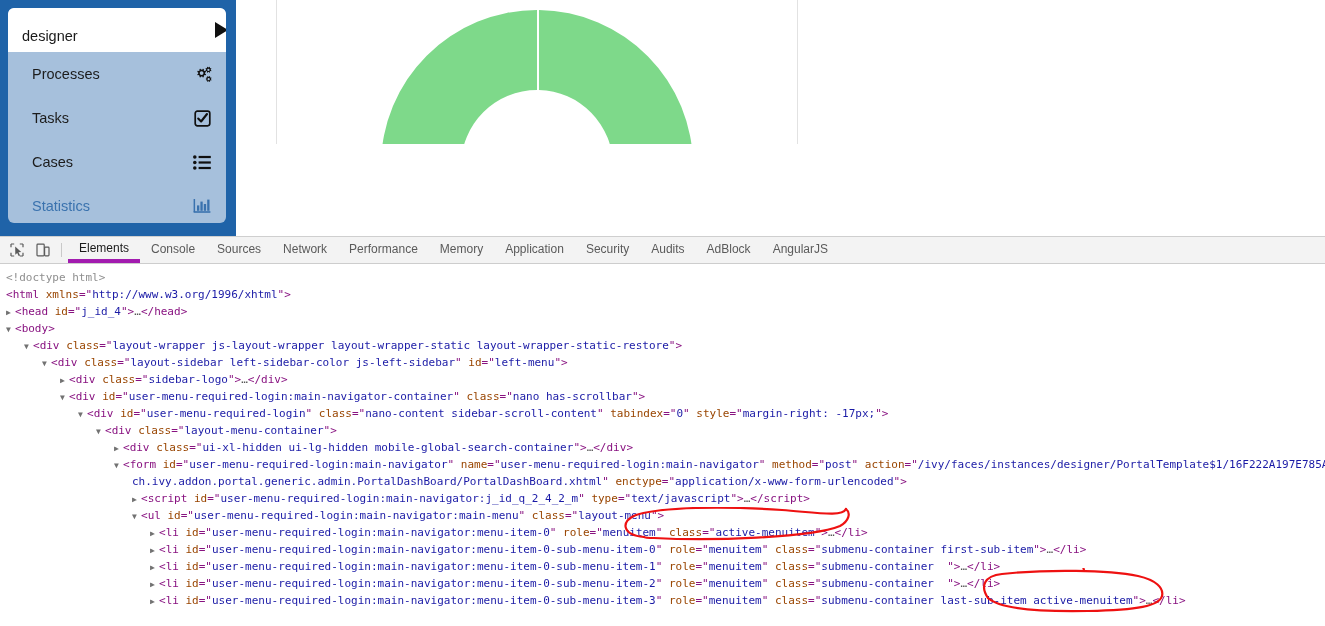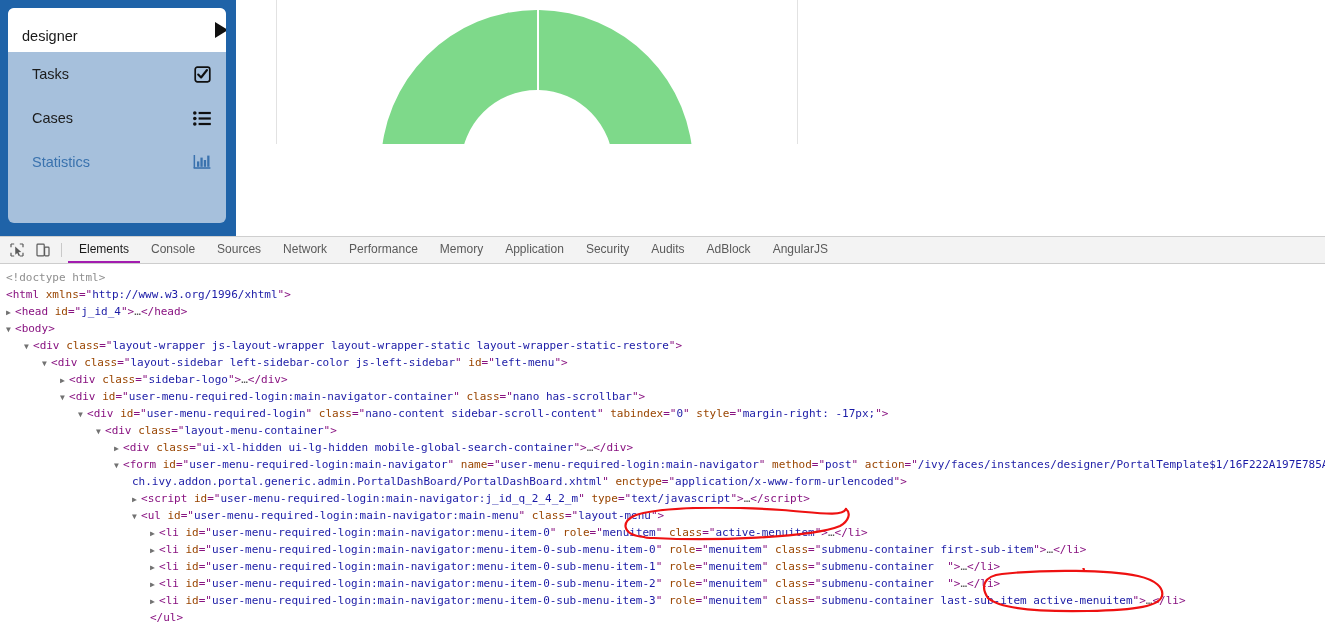--- a/index.html
+++ b/index.html
@@ -158,21 +158,21 @@
     padding: 0 11px;
     font-size: 12px;
     color: #5a5a5a;
     cursor: pointer;
     box-sizing: border-box;
     border-bottom: 2px solid transparent;
     white-space: nowrap;
   }
   .dt-tab.active {
     color: #1a1a1a;
-    border-bottom: 2px solid #a21caf;
+    border-bottom: 4px solid #a21caf;
   }
 
   
   #code-panel {
     position: relative;
     padding: 5px 0 0 6px;
     font-family: "DejaVu Sans Mono", monospace;
     font-size: 11px;
     line-height: 17px;
     color: #222222;
@@ -221,20 +221,35 @@
   </div>
 
   <div id="sidebar">
     <div id="sidebar-panel">
 
       <div id="search-row">
         <input id="search-input" type="text" value="designer" style="">
         <div class="play-icon"></div>
       </div>
 
+      <div class="menu-item">
+        <span class="menu-label">Processes</span>
+        <span class="menu-icon">
+          <svg width="19" height="17" viewBox="0 0 19 17">
+            <g fill="#101010">
+              <path d="M6.4 3.1l1.1-.45.55 1.0a3.9 3.9 0 0 1 1.25 0l.55-1.0 1.1.45-.28 1.1c.36.22.67.53.89.89l1.1-.28.45 1.1-1.0.55a3.9 3.9 0 0 1 0 1.25l1.0.55-.45 1.1-1.1-.28c-.22.36-.53.67-.89.89l.28 1.1-1.1.45-.55-1.0a3.9 3.9 0 0 1-1.25 0l-.55 1.0-1.1-.45.28-1.1a3.6 3.6 0 0 1-.89-.89l-1.1.28-.45-1.1 1.0-.55a3.9 3.9 0 0 1 0-1.25l-1.0-.55.45-1.1 1.1.28c.22-.36.53-.67.89-.89z"></path>
+              <circle cx="8.6" cy="7.1" r="1.9" fill="#A6C0DC"></circle>
+              <path d="M13.9 1.0l.75-.3.38.68c.27-.03.54-.03.81 0l.38-.68.75.3-.19.75c.24.15.45.36.6.6l.75-.19.3.75-.68.38c.03.27.03.54 0 .81l.68.38-.3.75-.75-.19c-.15.24-.36.45-.6.6l.19.75-.75.3-.38-.68a2.6 2.6 0 0 1-.81 0l-.38.68-.75-.3.19-.75a2.4 2.4 0 0 1-.6-.6l-.75.19-.3-.75.68-.38a2.6 2.6 0 0 1 0-.81l-.68-.38.3-.75.75.19c.15-.24.36-.45.6-.6z"></path>
+              <circle cx="15.4" cy="3.9" r="1.15" fill="#A6C0DC"></circle>
+              <path d="M14.2 10.4l.72-.29.37.66c.26-.03.52-.03.78 0l.37-.66.72.29-.18.72c.23.15.43.35.58.58l.72-.18.29.72-.66.37c.03.26.03.52 0 .78l.66.37-.29.72-.72-.18c-.15.23-.35.43-.58.58l.18.72-.72.29-.37-.66a2.5 2.5 0 0 1-.78 0l-.37.66-.72-.29.18-.72a2.3 2.3 0 0 1-.58-.58l-.72.18-.29-.72.66-.37a2.5 2.5 0 0 1 0-.78l-.66-.37.29-.72.72.18c.15-.23.35-.43.58-.58z"></path>
+              <circle cx="15.68" cy="13.15" r="1.1" fill="#A6C0DC"></circle>
+            </g>
+          </svg>
+        </span>
+      </div>
 
       <div class="menu-item">
         <span class="menu-label">Tasks</span>
         <span class="menu-icon">
           <svg width="17" height="17" viewBox="0 0 17 17">
             <rect x="1.2" y="1.2" width="14.6" height="14.6" rx="2.2" fill="none" stroke="#101010" stroke-width="1.7"></rect>
             <path d="M4.2 8.6 L7.1 11.5 L13.0 4.0" fill="none" stroke="#101010" stroke-width="2.1" stroke-linecap="round" stroke-linejoin="round"></path>
           </svg>
         </span>
       </div>
@@ -340,21 +355,20 @@
     <div class="code-line" style="padding-left:144px"><span class="arrow">▶</span><span class="punct">&lt;</span><span class="tag">li</span><span class="txt"> </span><span class="attr">id</span><span class="punct">="</span><span class="val">user-menu-required-login:main-navigator:menu-item-0</span><span class="punct">"</span><span class="txt"> </span><span class="attr">role</span><span class="punct">="</span><span class="val">menuitem</span><span class="punct">"</span><span class="txt"> </span><span class="attr">class</span><span class="punct">="</span><span class="val">active-menuitem</span><span class="punct">"&gt;</span><span class="ellip">…</span><span class="punct">&lt;/</span><span class="tag">li</span><span class="punct">&gt;</span></div>
 
     <div class="code-line" style="padding-left:144px"><span class="arrow">▶</span><span class="punct">&lt;</span><span class="tag">li</span><span class="txt"> </span><span class="attr">id</span><span class="punct">="</span><span class="val">user-menu-required-login:main-navigator:menu-item-0-sub-menu-item-0</span><span class="punct">"</span><span class="txt"> </span><span class="attr">role</span><span class="punct">="</span><span class="val">menuitem</span><span class="punct">"</span><span class="txt"> </span><span class="attr">class</span><span class="punct">="</span><span class="val">submenu-container first-sub-item</span><span class="punct">"&gt;</span><span class="ellip">…</span><span class="punct">&lt;/</span><span class="tag">li</span><span class="punct">&gt;</span></div>
 
     <div class="code-line" style="padding-left:144px"><span class="arrow">▶</span><span class="punct">&lt;</span><span class="tag">li</span><span class="txt"> </span><span class="attr">id</span><span class="punct">="</span><span class="val">user-menu-required-login:main-navigator:menu-item-0-sub-menu-item-1</span><span class="punct">"</span><span class="txt"> </span><span class="attr">role</span><span class="punct">="</span><span class="val">menuitem</span><span class="punct">"</span><span class="txt"> </span><span class="attr">class</span><span class="punct">="</span><span class="val">submenu-container  </span><span class="punct">"&gt;</span><span class="ellip">…</span><span class="punct">&lt;/</span><span class="tag">li</span><span class="punct">&gt;</span></div>
 
     <div class="code-line" style="padding-left:144px"><span class="arrow">▶</span><span class="punct">&lt;</span><span class="tag">li</span><span class="txt"> </span><span class="attr">id</span><span class="punct">="</span><span class="val">user-menu-required-login:main-navigator:menu-item-0-sub-menu-item-2</span><span class="punct">"</span><span class="txt"> </span><span class="attr">role</span><span class="punct">="</span><span class="val">menuitem</span><span class="punct">"</span><span class="txt"> </span><span class="attr">class</span><span class="punct">="</span><span class="val">submenu-container  </span><span class="punct">"&gt;</span><span class="ellip">…</span><span class="punct">&lt;/</span><span class="tag">li</span><span class="punct">&gt;</span></div>
 
     <div class="code-line" style="padding-left:144px"><span class="arrow">▶</span><span class="punct">&lt;</span><span class="tag">li</span><span class="txt"> </span><span class="attr">id</span><span class="punct">="</span><span class="val">user-menu-required-login:main-navigator:menu-item-0-sub-menu-item-3</span><span class="punct">"</span><span class="txt"> </span><span class="attr">role</span><span class="punct">="</span><span class="val">menuitem</span><span class="punct">"</span><span class="txt"> </span><span class="attr">class</span><span class="punct">="</span><span class="val">submenu-container last-sub-item active-menuitem</span><span class="punct">"&gt;</span><span class="ellip">…</span><span class="punct">&lt;/</span><span class="tag">li</span><span class="punct">&gt;</span></div>
 
-    <div class="code-line" style="padding-left:144px"><span class="punct">&lt;/ul&gt;</span></div>
 
     <svg class="annot" style="left:614px; top:243px;" width="245" height="36" viewBox="0 0 245 36">
       <path d="M30 30 C8 28 6 14 22 8 C48 0 108 -1 168 3 C206 6 228 10 232 2" fill="none" stroke="#ee1111" stroke-width="2.2" stroke-linecap="round"></path>
       <path d="M232 2 C237 6 235 14 226 19 C196 31 96 34 40 31 C34 31 31 31 30 30" fill="none" stroke="#ee1111" stroke-width="2.2" stroke-linecap="round"></path>
     </svg>
 
     <svg class="annot" style="left:978px; top:304px;" width="195" height="45" viewBox="0 0 195 45">
       <path d="M10 30 C2 18 6 8 24 6 C70 1 130 2 160 8 C178 12 186 20 184 28" fill="none" stroke="#ee1111" stroke-width="2.2" stroke-linecap="round"></path>
       <path d="M184 28 C181 38 160 42 110 43 C58 44 22 41 10 30" fill="none" stroke="#ee1111" stroke-width="2.2" stroke-linecap="round"></path>
       <path d="M106 2 C104 -4 104 -8 108 -9" fill="none" stroke="#ee1111" stroke-width="2.2" stroke-linecap="round"></path>

